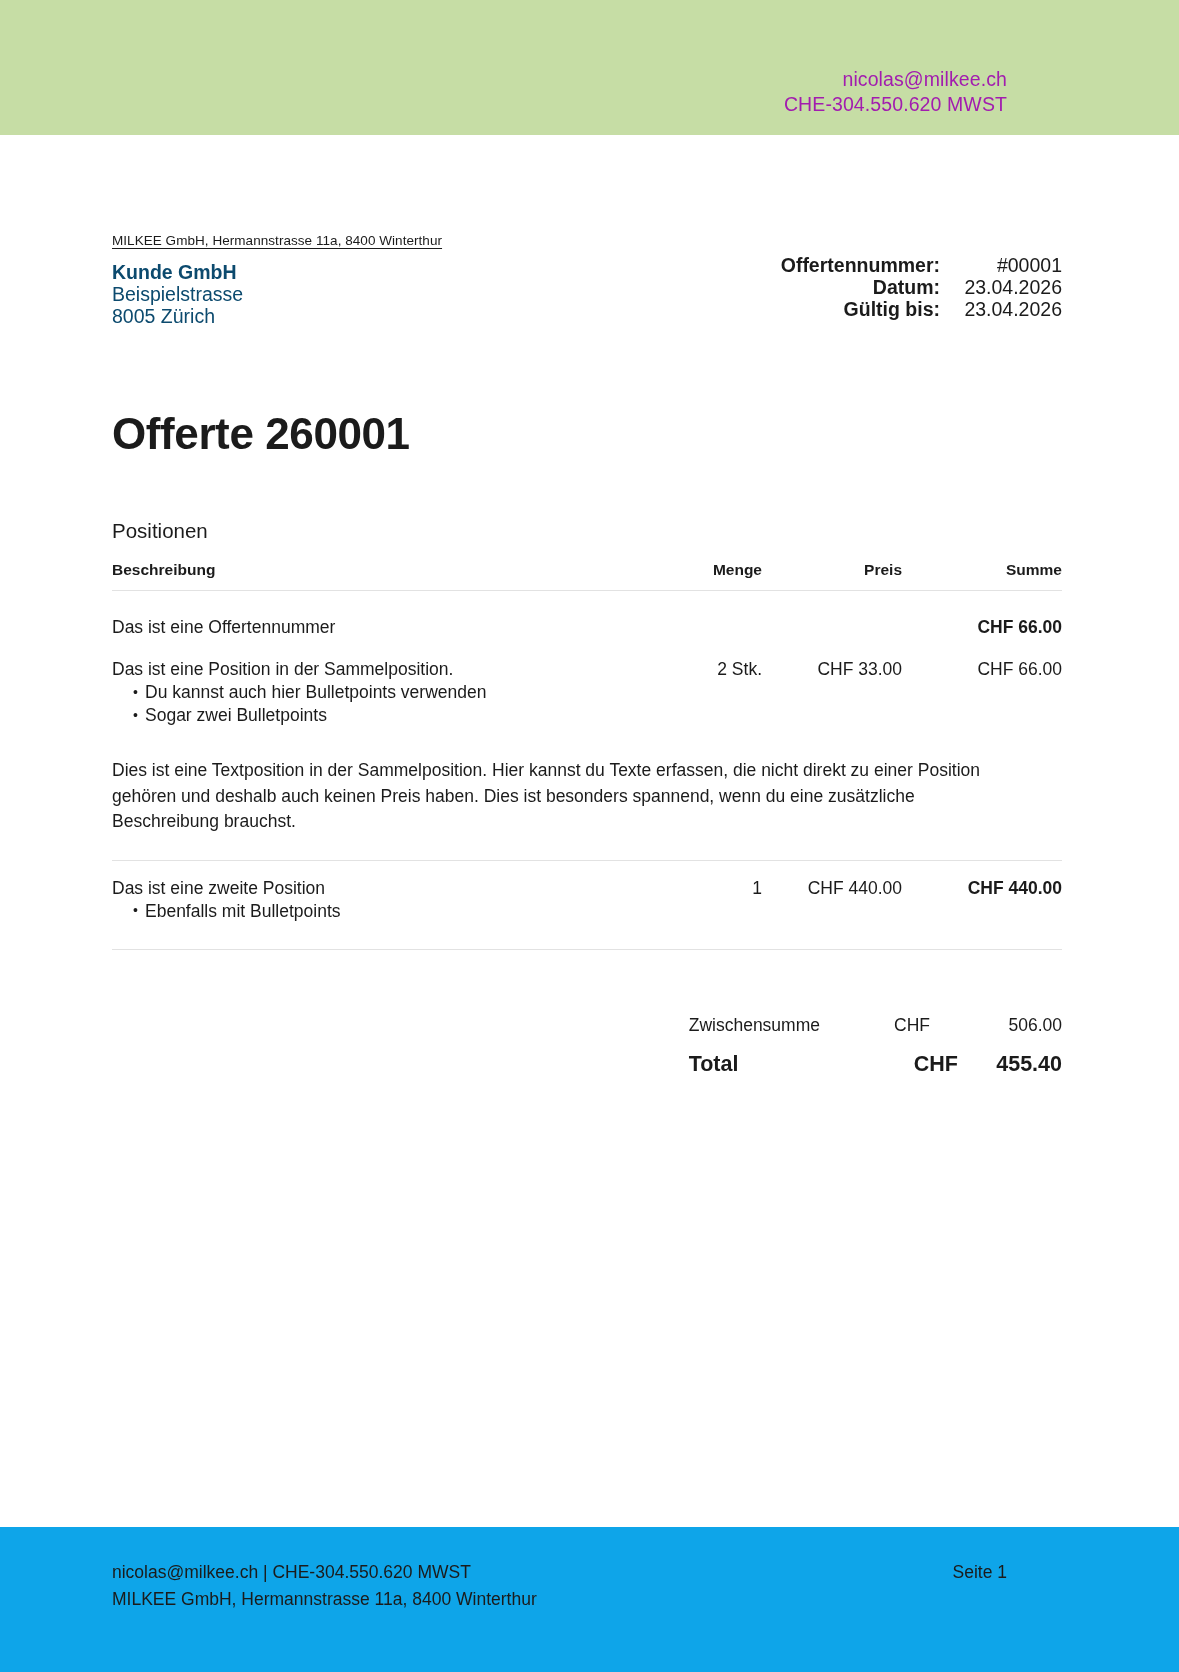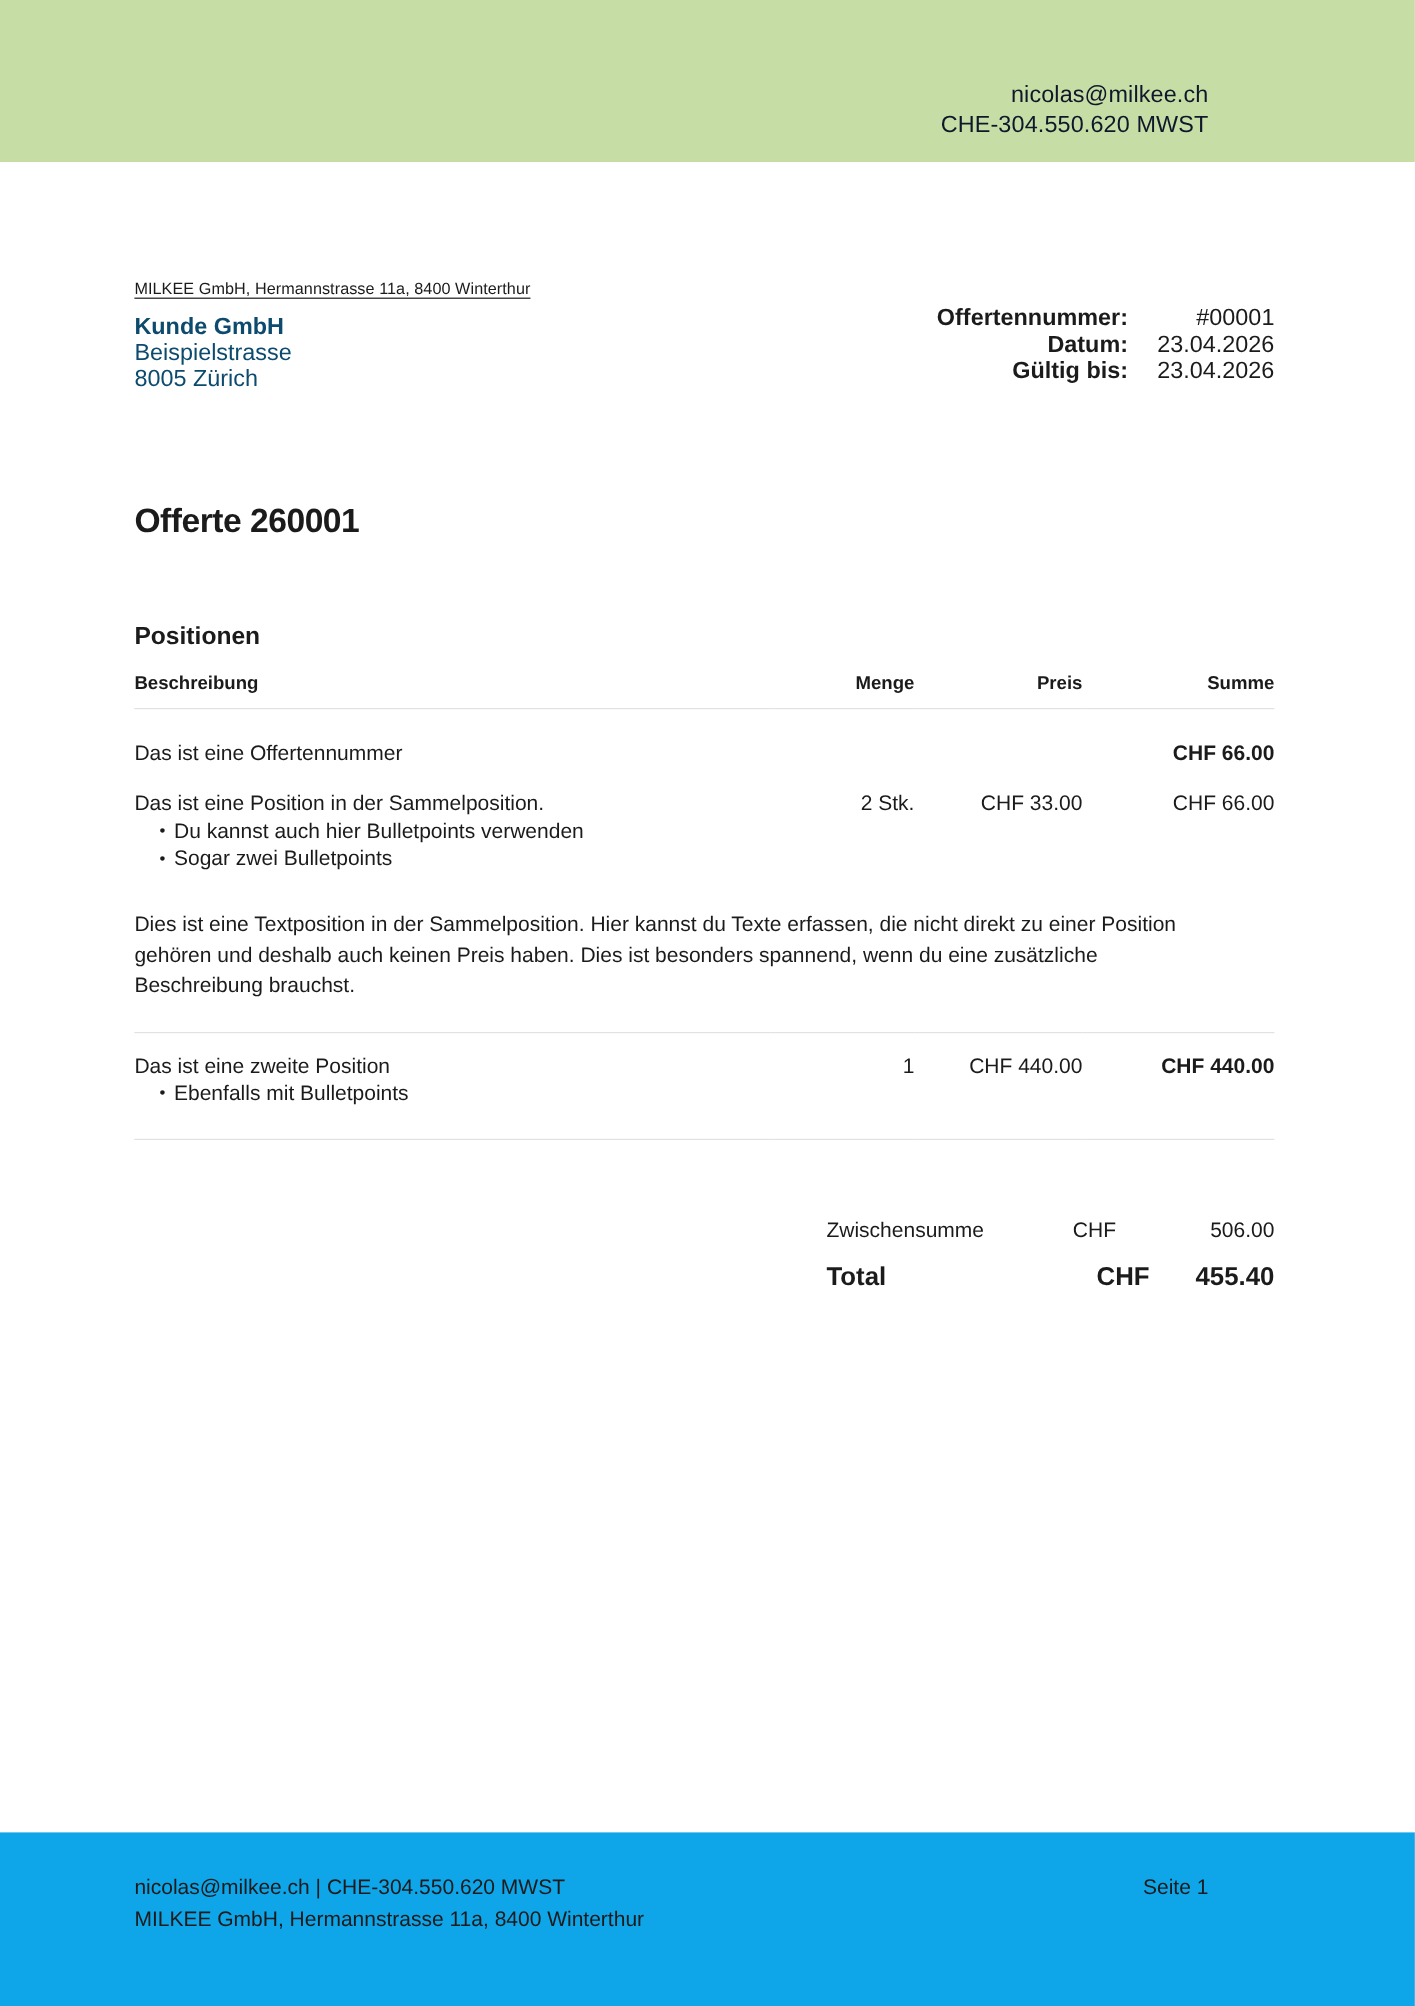--- a/index.html
+++ b/index.html
@@ -29,21 +29,21 @@
     background: #c6dda5;
     box-sizing: border-box;
     padding: 0 172px 0 112px;
     display: flex;
     flex-direction: column;
     align-items: flex-end;
     justify-content: flex-end;
     padding-bottom: 18px;
   }
   .header-band .hline {
-    color: #0f172a;
+    color: #a21caf;
     font-size: 19.5px;
     line-height: 25px;
     letter-spacing: 0.1px;
     text-align: right;
   }
 
   
   .body-wrap {
     flex: 1 1 auto;
     position: relative;
@@ -100,30 +100,30 @@
     font-weight: bold;
     text-align: right;
   }
   .meta-value {
     width: 122px;
     text-align: right;
   }
 
   .doc-title {
     margin-top: 83px;
-    font-size: 28px;
+    font-size: 44px;
     line-height: 48px;
     font-weight: bold;
     letter-spacing: -0.4px;
   }
 
   .sect-title {
     margin-top: 61px;
     font-size: 20.5px;
-    font-weight: bold;
+    font-weight: normal;
     line-height: 24px;
   }
 
   
   table.items {
     width: 100%;
     border-collapse: collapse;
     margin-top: 18px;
     font-size: 17.5px;
   }

